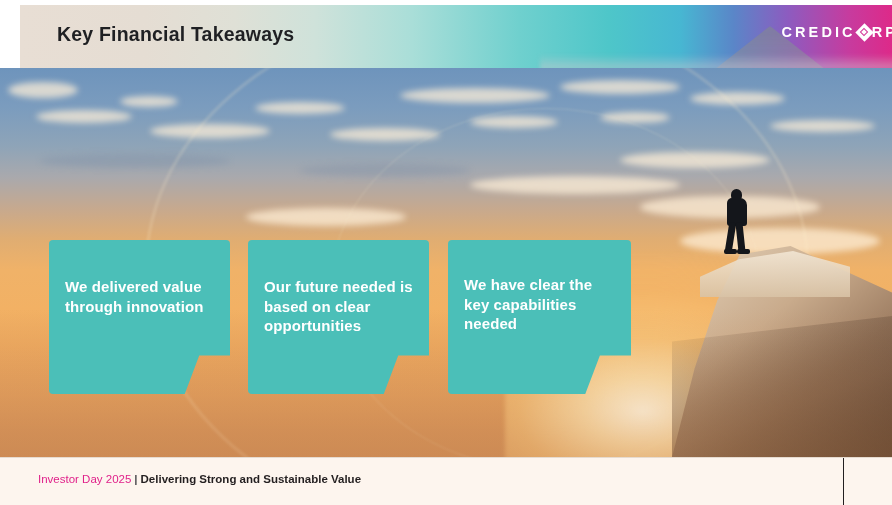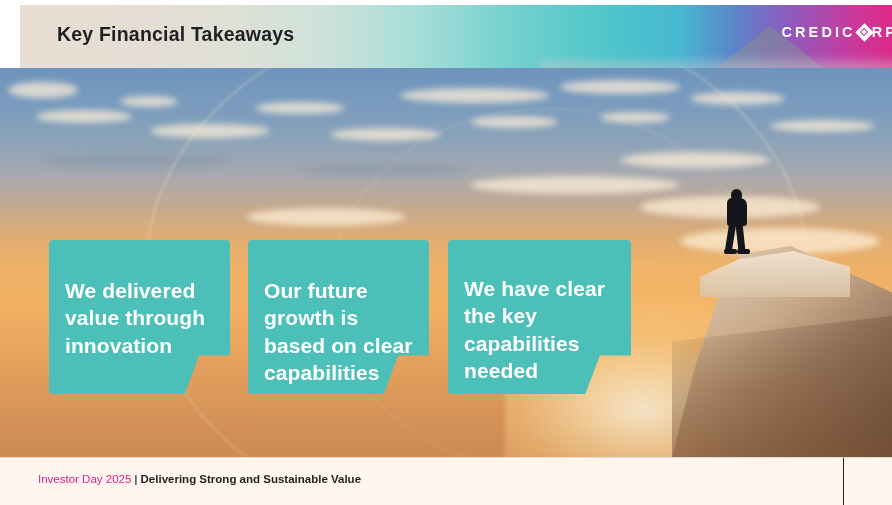--- a/index.html
+++ b/index.html
@@ -305,21 +305,21 @@
   }
   .card-1 { left: 0px; }
   .card-2 { left: 199px; }
   .card-3 { left: 399px; width: 183px; }
   .card-text {
     position: absolute;
     left: 16px;
     top: 37px;
     right: 14px;
     color: #ffffff;
-    font-size: 21px;
+    font-size: 15px;
     font-weight: bold;
     line-height: 1.30;
     letter-spacing: 0.1px;
   }
   .card-3 .card-text { top: 35px; }
 
   
   .footer {
     position: absolute;
     left: 0;
@@ -429,21 +429,21 @@
       <span class="fig-foot-b"></span>
     </div>
 
     <div class="haze-band"></div>
 
     <div class="cards">
       <div class="card card-1">
         <div class="card-text">We delivered value through innovation</div>
       </div>
       <div class="card card-2">
-        <div class="card-text">Our future growth is based on clear capabilities</div>
+        <div class="card-text">Our future needed is based on clear opportunities</div>
       </div>
       <div class="card card-3">
         <div class="card-text">We have clear the key capabilities needed</div>
       </div>
     </div>
   </div>
 
   <div class="footer">
     <div class="footer-rule"></div>
     <div class="footer-text">

